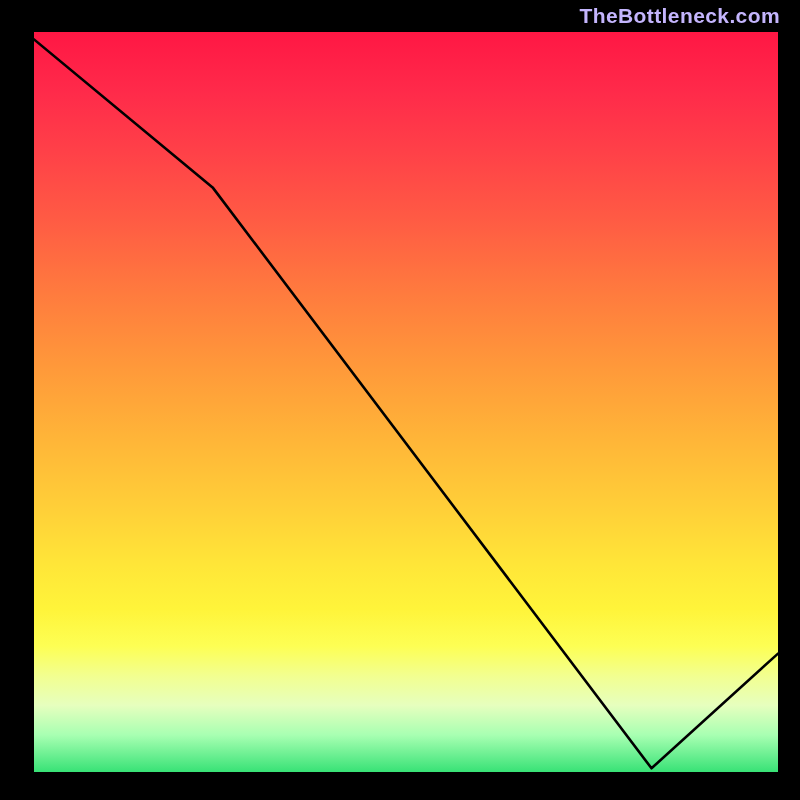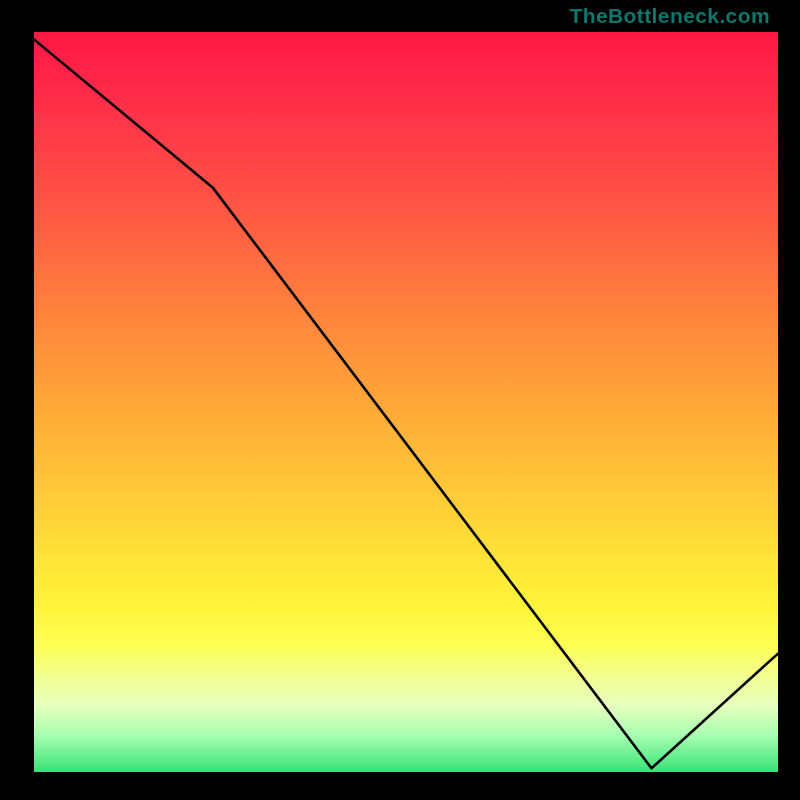--- a/index.html
+++ b/index.html
@@ -14,25 +14,25 @@
     position: absolute;
     top: 0;
     left: 0;
     width: 800px;
     height: 800px;
     background: #000000;
   }
   .watermark {
     position: absolute;
     top: 4px;
-    right: 30px;
+    right: 20px;
     font-family: Arial, Helvetica, sans-serif;
     font-size: 21px;
     font-weight: 600;
-    color: #0f766e;
+    color: #c4b5fd;
     letter-spacing: 0.4px;
   }
   .plot {
     position: absolute;
     left: 34px;
     top: 32px;
     width: 744px;
     height: 740px;
   }
   .gradient-fill {

